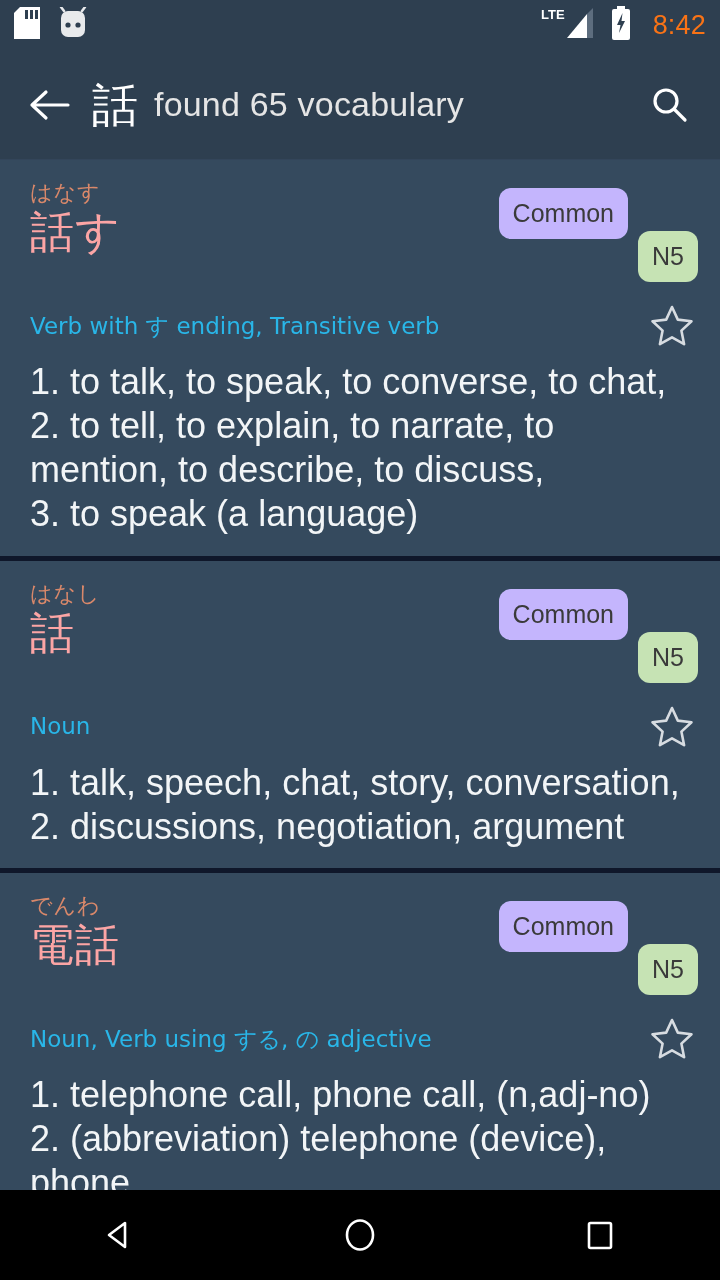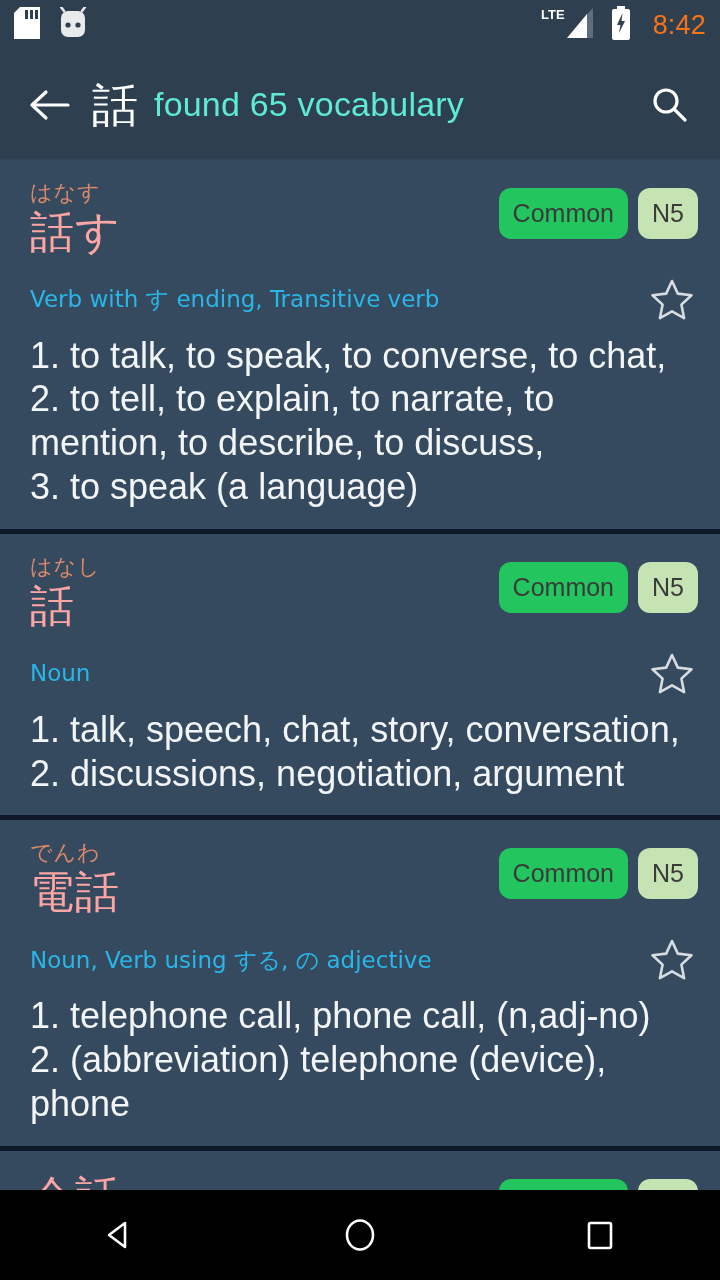--- a/index.html
+++ b/index.html
@@ -32,21 +32,21 @@
     border-bottom:1px solid #33455a;
   }
   .back-btn { width:56px; height:56px; display:flex; align-items:center; justify-content:center; flex:none; }
   .tb-kanji {
     color:#ffffff; font-size:46px; line-height:1;
     font-family:"DejaVu Sans","Liberation Sans",sans-serif;
     margin-left:14px; margin-right:16px; flex:none;
     font-weight:400;
   }
   .tb-title {
-    color:#5eead4; font-size:34px; font-weight:400; letter-spacing:.2px;
+    color:#e5e5e5; font-size:34px; font-weight:400; letter-spacing:.2px;
     white-space:nowrap; flex:1 1 auto; overflow:hidden;
   }
   .search-btn { width:56px; height:56px; display:flex; align-items:center; justify-content:center; flex:none; }
 
   
   .list { position:absolute; top:160px; left:0; right:0; bottom:90px; overflow:hidden; background:#354a5e; }
   .entry { position:relative; padding:22px 22px 20px 30px; border-bottom:5px solid #0f172a; }
   .entry:last-child { border-bottom:none; }
 
   .entry-head { display:flex; align-items:flex-start; }
@@ -59,22 +59,22 @@
   .kanji {
     color:#fca5a5; font-size:44px; line-height:1.08;
     font-family:"DejaVu Sans","Liberation Sans",sans-serif;
     letter-spacing:1px;
   }
   .badges { display:flex; align-items:flex-start; gap:10px; flex:none; padding-top:6px; }
   .badge {
     border-radius:12px; font-size:25px; line-height:1;
     padding:13px 14px; font-weight:400; white-space:nowrap;
   }
-  .badge-common { background:#22c55e; color:#3a3a3a; }
-  .badge-level  { background:#c6e3b4; color:#3a3a3a; }
+  .badge-common { background:#c4b5fd; color:#3a3a3a; }
+  .badge-level  { background:#c6e3b4; color:#3a3a3a;margin-top:43px; }
 
   .pos-row { display:flex; align-items:center; margin-top:18px; }
   .pos {
     color:#29b6e8; font-size:23px; line-height:1.25; flex:1 1 auto;
     font-family:"DejaVu Sans","Liberation Sans",sans-serif;
   }
   .star-btn { width:52px; height:52px; flex:none; display:flex; align-items:center; justify-content:center; }
 
   .senses { margin-top:8px; color:#f2f5f7; font-size:36px; line-height:1.22; }
   .sense { }

